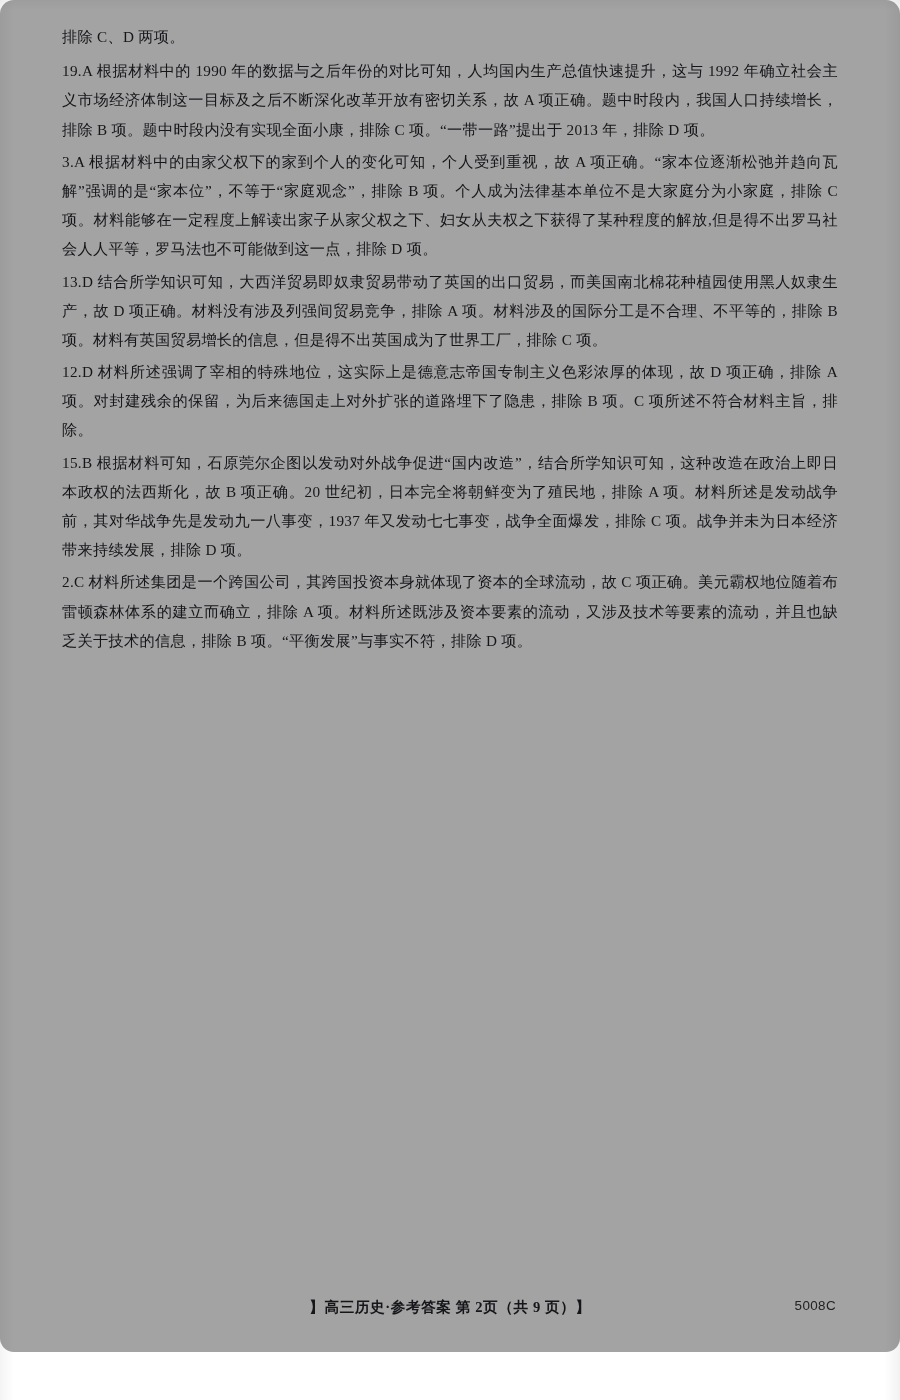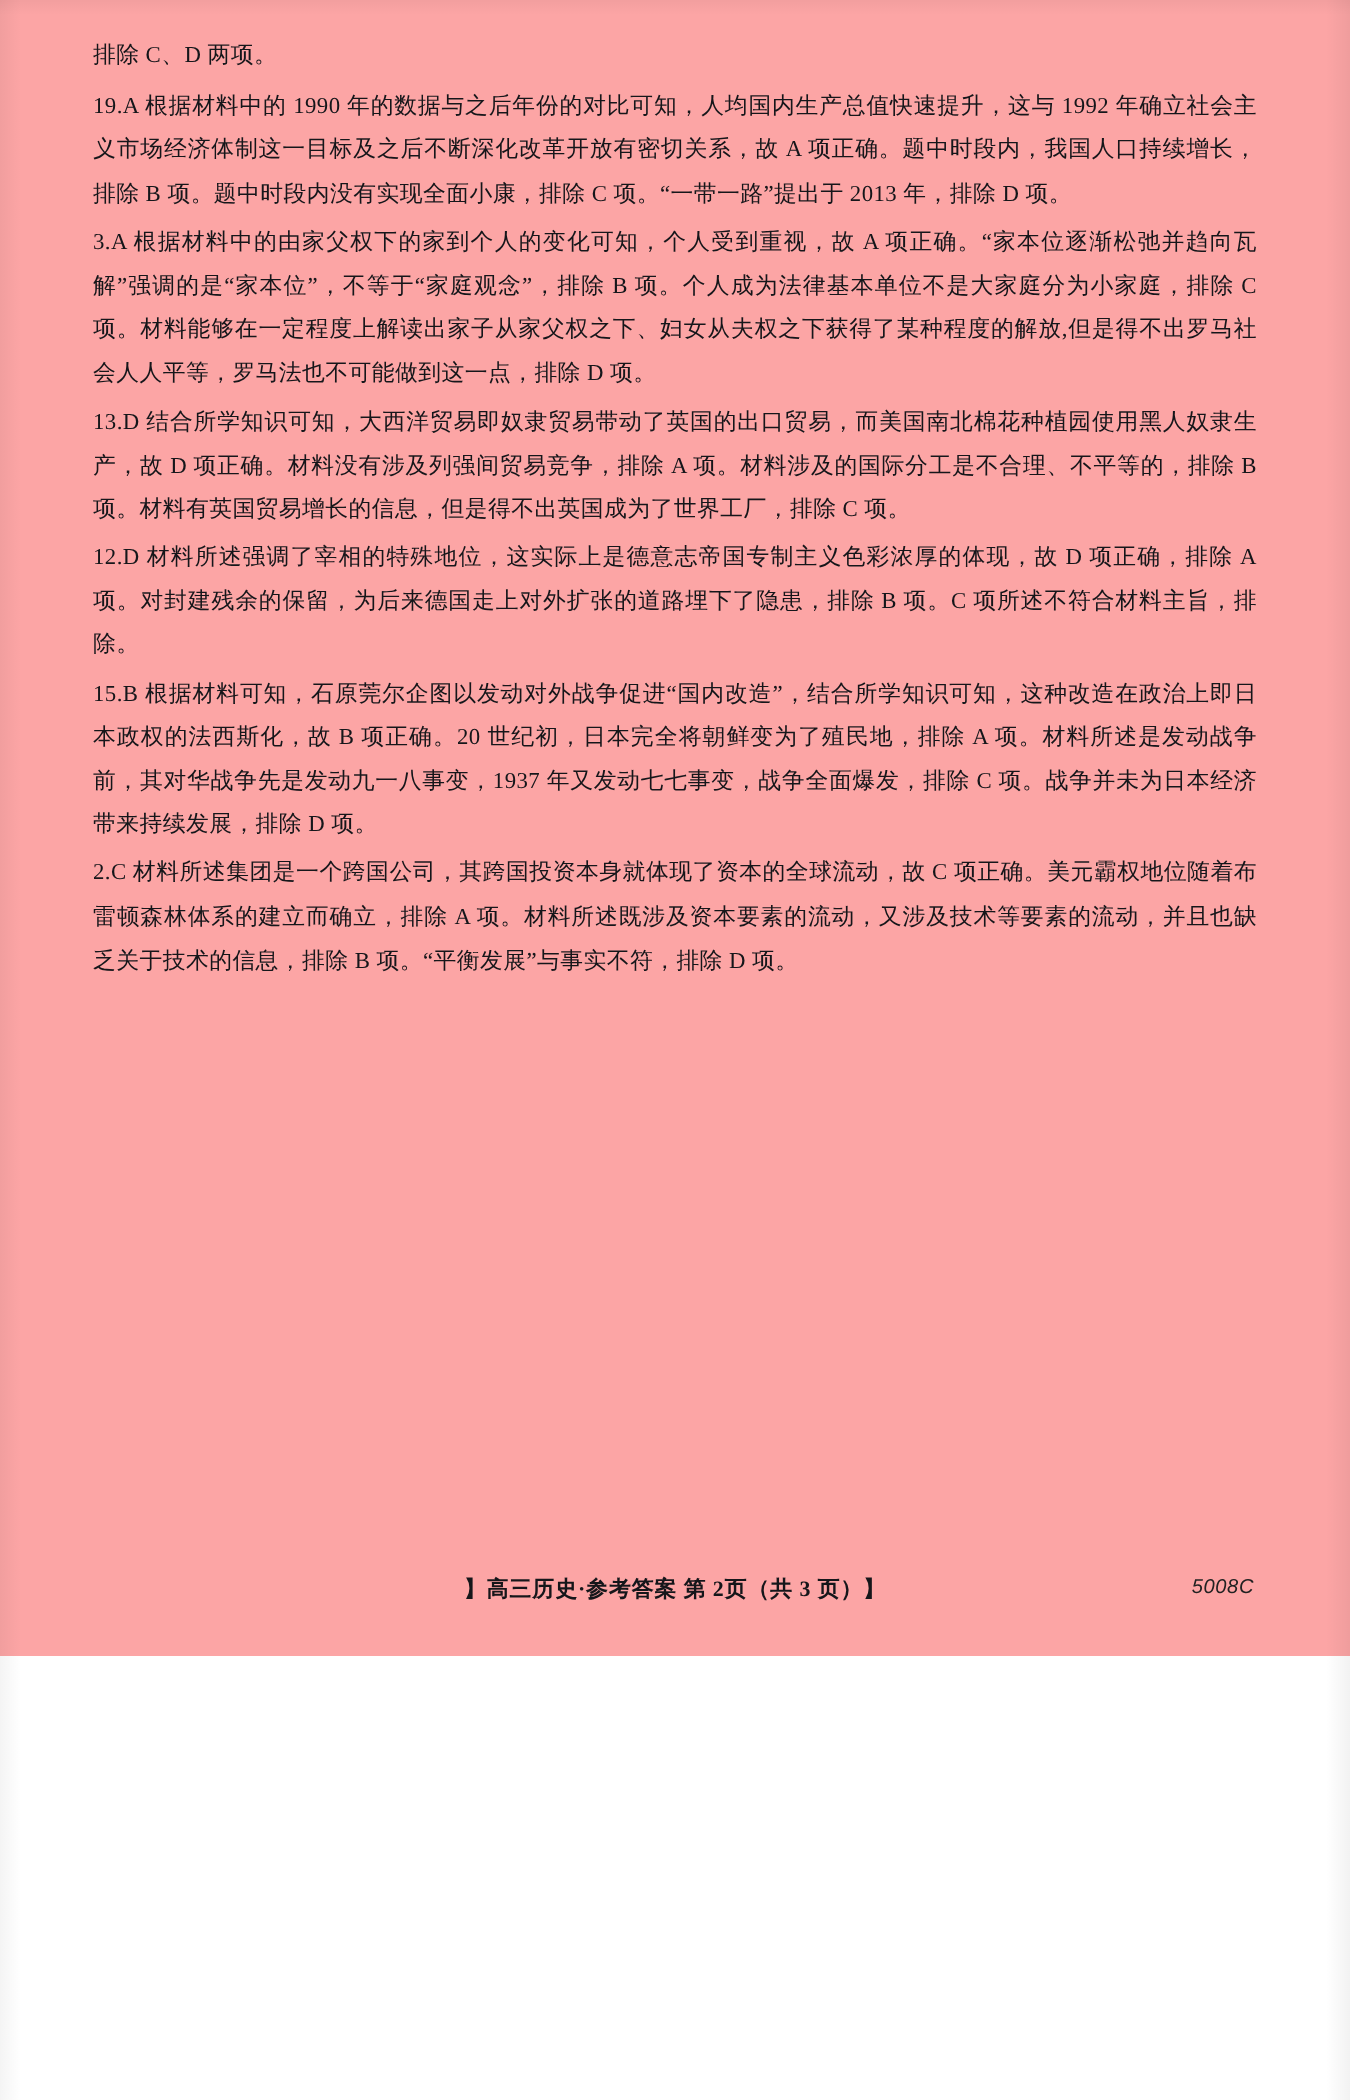--- a/index.html
+++ b/index.html
@@ -13,24 +13,25 @@
     font-family: "Liberation Serif", "DejaVu Serif", serif;
     color: #1a1a1a;
     position: relative;
     overflow: hidden;
   }
   .page {
     position: absolute;
     left: 0;
     top: 0;
     width: 900px;
-    height: 1104px;
-    background: #fca5a5;
+    height: 1352px;
+    background: #a3a3a3;
     box-sizing: border-box;
     padding: 22px 64px 0 62px;
+    border-radius: 14px;
   }
   .content {
     width: 776px;
   }
   .para {
     font-size: 15.2px;
     line-height: 1.92;
     text-align: justify;
     text-justify: inter-ideograph;
     margin: 0 0 3px 0;
@@ -59,21 +60,20 @@
     font-family: "Liberation Serif", "DejaVu Serif", serif;
   }
   .footer-code {
     position: absolute;
     right: 64px;
     top: 0;
     font-size: 13.4px;
     color: #222;
     font-family: "Liberation Sans", sans-serif;
     letter-spacing: 0.4px;
-    font-style: italic;
   }
   
   .scan-edge-left {
     position: absolute;
     left: 0; top: 0; width: 14px; height: 1400px;
     background: linear-gradient(to right, rgba(0,0,0,0.045), rgba(0,0,0,0));
     pointer-events: none;
   }
   .scan-edge-right {
     position: absolute;
@@ -96,20 +96,20 @@
     <p class="para first">排除 C、D 两项。</p>
     <p class="para">19.A 根据材料中的 1990 年的数据与之后年份的对比可知，人均国内生产总值快速提升，这与 1992 年确立社会主义市场经济体制这一目标及之后不断深化改革开放有密切关系，故 A 项正确。题中时段内，我国人口持续增长，排除 B 项。题中时段内没有实现全面小康，排除 C 项。“一带一路”提出于 2013 年，排除 D 项。</p>
     <p class="para">3.A 根据材料中的由家父权下的家到个人的变化可知，个人受到重视，故 A 项正确。“家本位逐渐松弛并趋向瓦解”强调的是“家本位”，不等于“家庭观念”，排除 B 项。个人成为法律基本单位不是大家庭分为小家庭，排除 C 项。材料能够在一定程度上解读出家子从家父权之下、妇女从夫权之下获得了某种程度的解放,但是得不出罗马社会人人平等，罗马法也不可能做到这一点，排除 D 项。</p>
     <p class="para">13.D 结合所学知识可知，大西洋贸易即奴隶贸易带动了英国的出口贸易，而美国南北棉花种植园使用黑人奴隶生产，故 D 项正确。材料没有涉及列强间贸易竞争，排除 A 项。材料涉及的国际分工是不合理、不平等的，排除 B 项。材料有英国贸易增长的信息，但是得不出英国成为了世界工厂，排除 C 项。</p>
     <p class="para">12.D 材料所述强调了宰相的特殊地位，这实际上是德意志帝国专制主义色彩浓厚的体现，故 D 项正确，排除 A 项。对封建残余的保留，为后来德国走上对外扩张的道路埋下了隐患，排除 B 项。C 项所述不符合材料主旨，排除。</p>
     <p class="para">15.B 根据材料可知，石原莞尔企图以发动对外战争促进“国内改造”，结合所学知识可知，这种改造在政治上即日本政权的法西斯化，故 B 项正确。20 世纪初，日本完全将朝鲜变为了殖民地，排除 A 项。材料所述是发动战争前，其对华战争先是发动九一八事变，1937 年又发动七七事变，战争全面爆发，排除 C 项。战争并未为日本经济带来持续发展，排除 D 项。</p>
     <p class="para">2.C 材料所述集团是一个跨国公司，其跨国投资本身就体现了资本的全球流动，故 C 项正确。美元霸权地位随着布雷顿森林体系的建立而确立，排除 A 项。材料所述既涉及资本要素的流动，又涉及技术等要素的流动，并且也缺乏关于技术的信息，排除 B 项。“平衡发展”与事实不符，排除 D 项。</p>
   </div>
 
   <div class="footer">
-    <div class="footer-center">】高三历史·参考答案  第 2页（共 3 页）】</div>
+    <div class="footer-center">】高三历史·参考答案  第 2页（共 9 页）】</div>
     <div class="footer-code">5008C</div>
   </div>
 
   <div class="scan-edge-left"></div>
   <div class="scan-edge-right"></div>
   <div class="scan-edge-top"></div>
 </div>
 
 </body></html>

